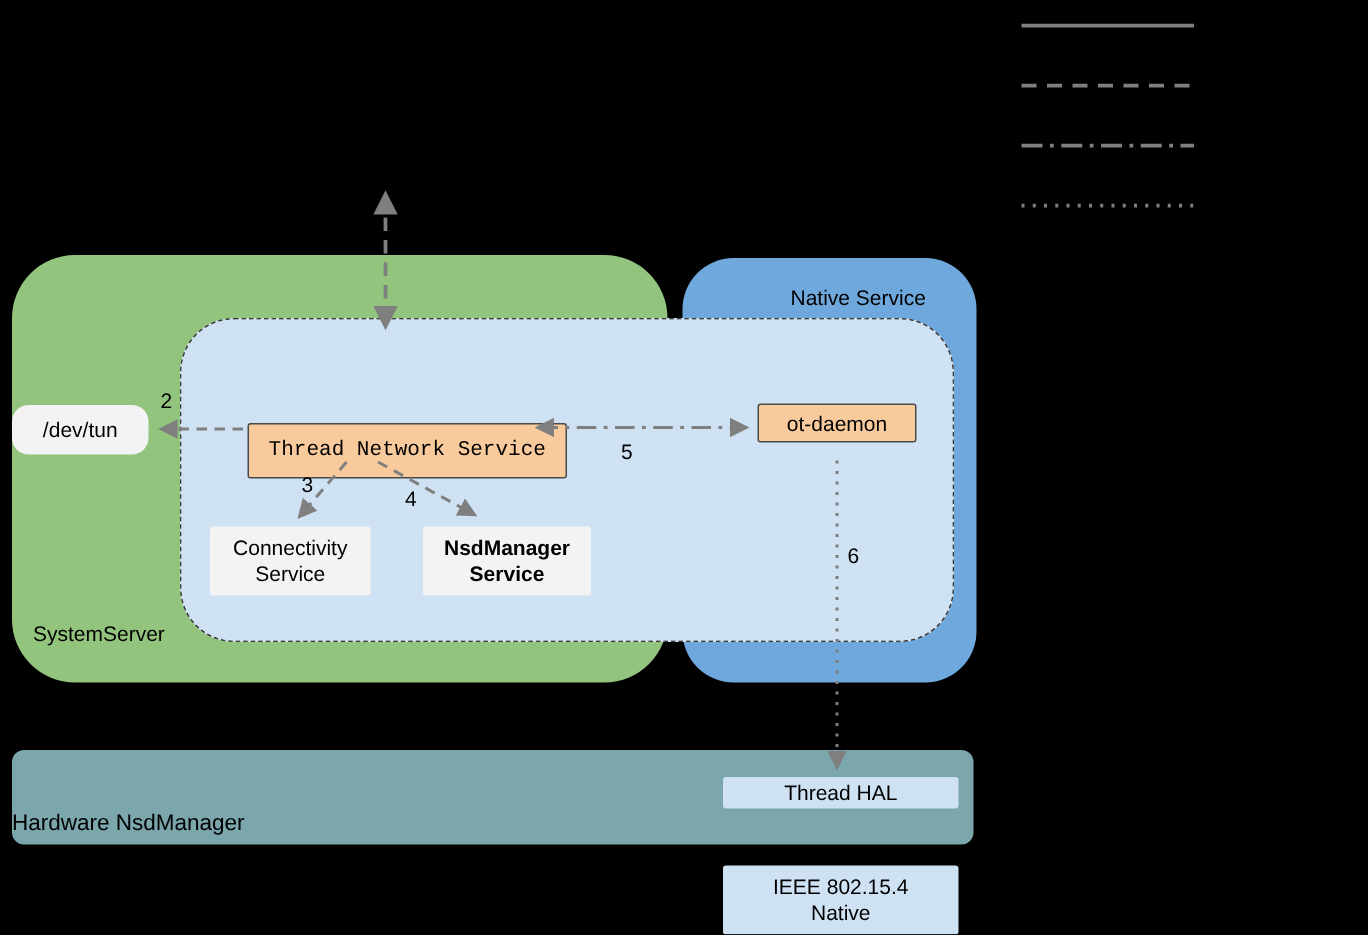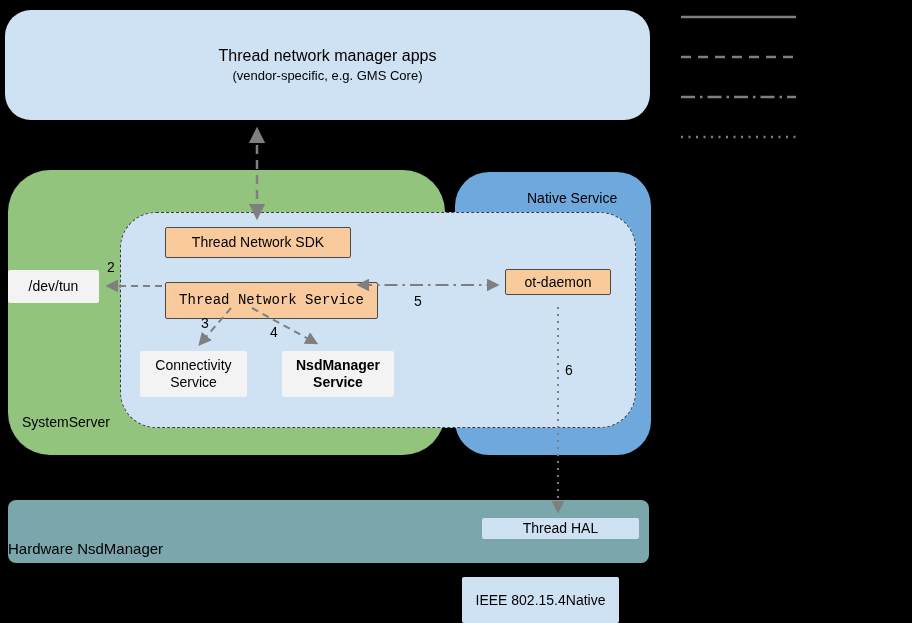--- a/index.html
+++ b/index.html
@@ -25,55 +25,50 @@
   .ha-label{left:8px;top:540px;font-size:15px;}
   
   .node{display:flex;align-items:center;justify-content:center;text-align:center;
     font-size:14px;line-height:17px;box-sizing:border-box;border-radius:2px;}
   .orange{background:#f9cb9c;border:1px solid #4a4a4a;}
   .gray{background:#f3f3f3;}
   .lblue{background:#cfe2f3;}
   .sdk{left:165px;top:227px;width:186px;height:31px;}
   .tns{left:165px;top:282px;width:213px;height:37px;font-family:Liberation Mono, monospace;}
   .otd{left:505px;top:269px;width:106px;height:26px;}
-  .devtun{left:8px;top:270px;width:91px;height:33px;}
+  .devtun{left:8px;top:270px;width:91px;height:33px;border-radius:11px;}
   .conn{left:140px;top:351px;width:107px;height:46px;}
   .nsd{left:282px;top:351px;width:112px;height:46px;font-weight:bold;}
   .thal{left:482px;top:518px;width:157px;height:21px;}
-  .ieee{left:462px;top:577px;width:157px;height:46px;flex-direction:row;}
+  .ieee{left:482px;top:577px;width:157px;height:46px;flex-direction:column;}
   
   .num{font-size:14px;line-height:16px;}
   .n2{left:107px;top:259px;}
   .n3{left:201px;top:315px;}
   .n4{left:270px;top:324px;}
   .n5{left:414px;top:293px;}
   .n6{left:565px;top:362px;}
   
   .edges{position:absolute;left:0;top:0;width:912px;height:623px;pointer-events:none;}
 </style>
 </head>
 <body>
 
 <div class="canvas">
 
-  <div class="abs top-box">
-    <div class="top-title">Thread network manager apps</div>
-    <div class="top-sub">(vendor-specific, e.g. GMS Core)</div>
-  </div>
 
   <div class="abs green-box"></div>
 
   <div class="abs blue-box"></div>
 
   <div class="abs inner-box"></div>
 
   <div class="abs grp-label ss-label">SystemServer</div>
   <div class="abs grp-label ns-label">Native Service</div>
 
-  <div class="abs node orange sdk">Thread Network SDK</div>
   <div class="abs node orange tns">Thread Network Service</div>
   <div class="abs node orange otd">ot-daemon</div>
   <div class="abs node gray devtun">/dev/tun</div>
   <div class="abs node gray conn">Connectivity Service</div>
   <div class="abs node gray nsd">NsdManager Service</div>
 
   <div class="abs teal-box"></div>
   <div class="abs grp-label ha-label">Hardware NsdManager</div>
   <div class="abs node lblue thal">Thread HAL</div>
   <div class="abs node lblue ieee">

